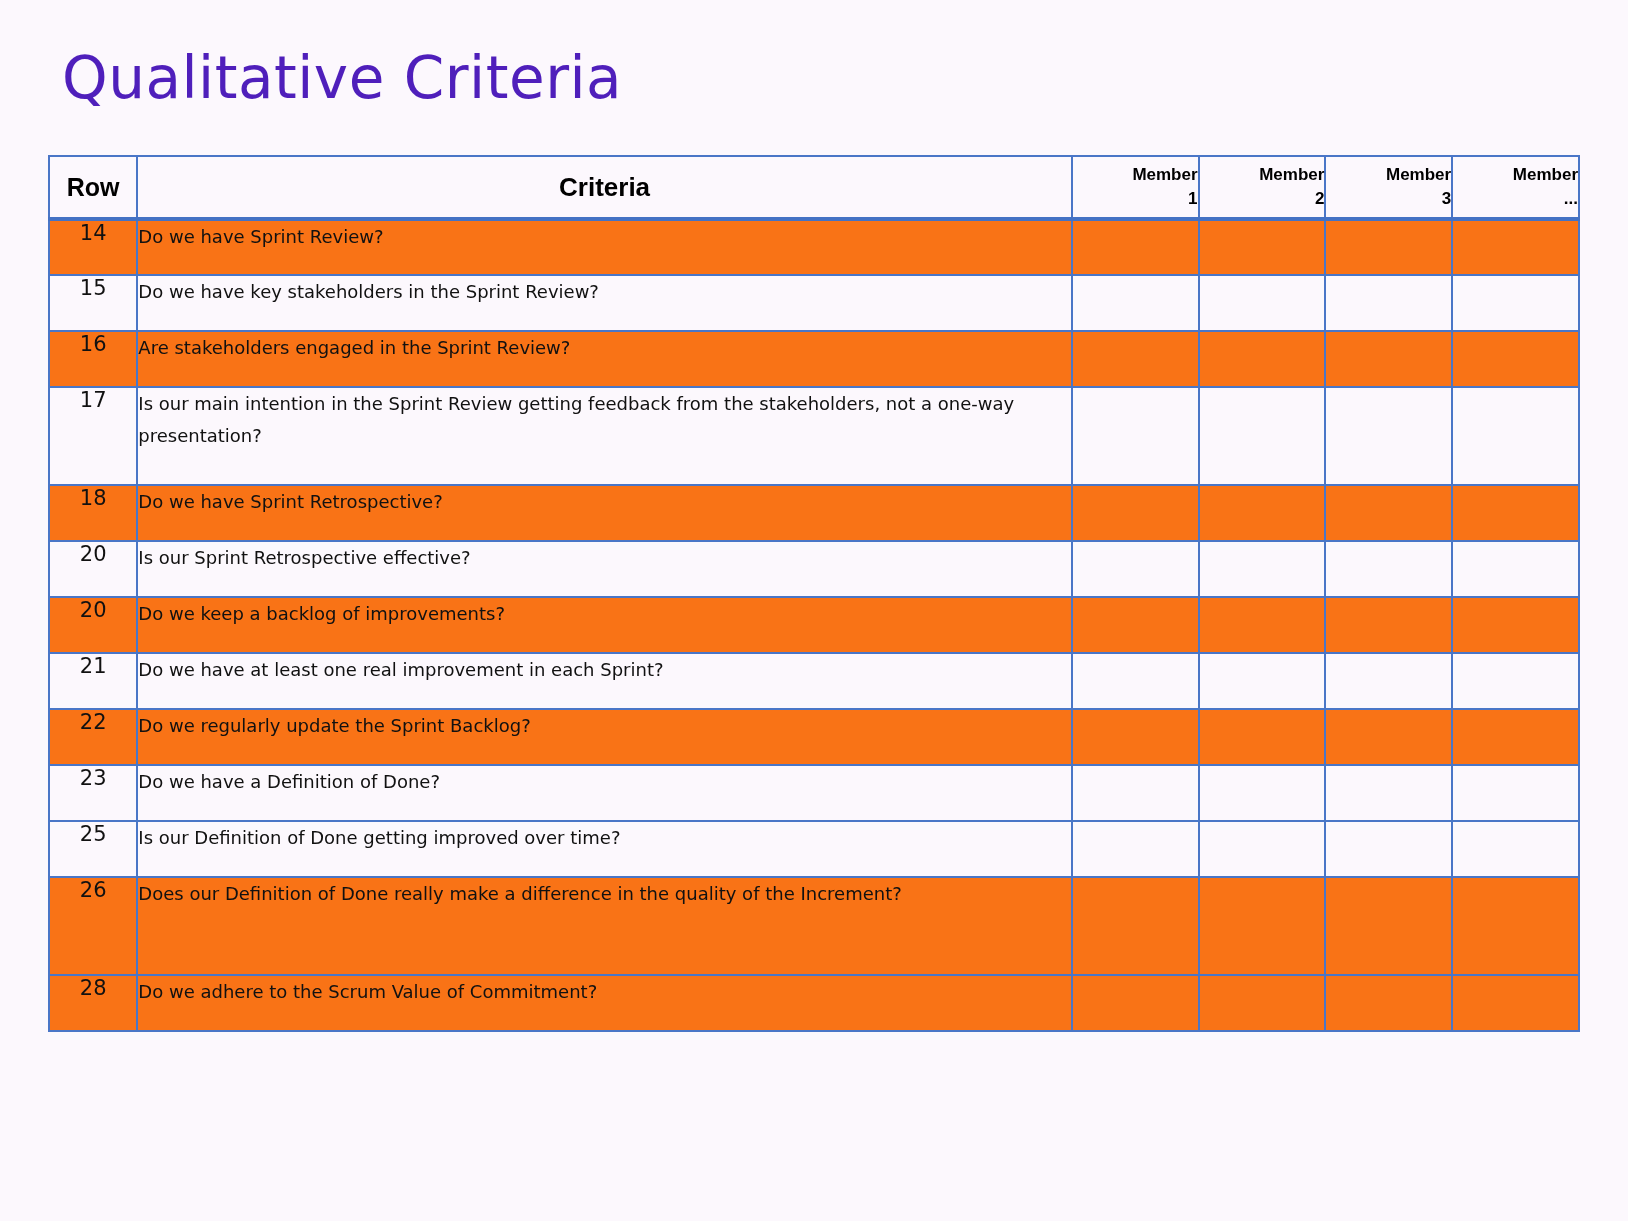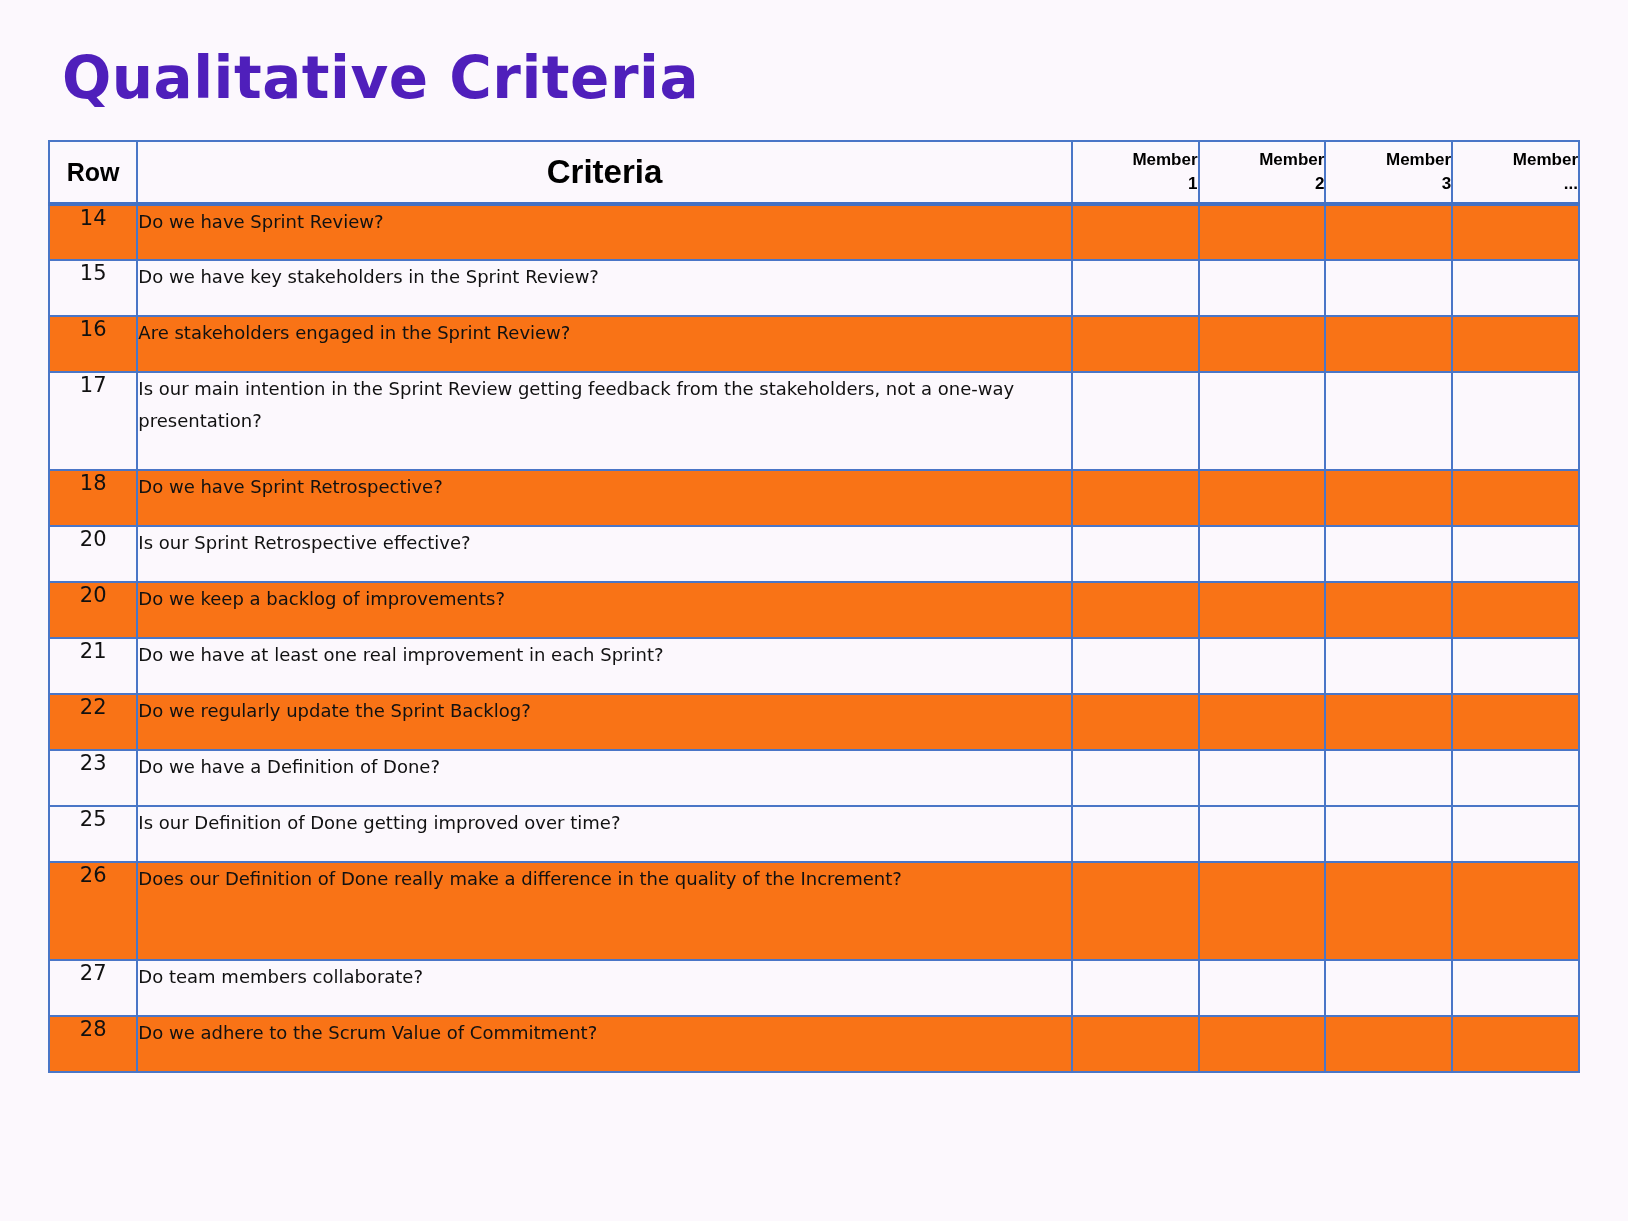--- a/index.html
+++ b/index.html
@@ -7,47 +7,47 @@
     width:1628px; height:1221px;
     background:#fcf8fd;
     position:relative;
     overflow:hidden;
     font-family:"Liberation Sans", "DejaVu Sans", sans-serif;
   }
   .title {
     position:absolute;
     left:62px; top:44px;
     font-family:"DejaVu Sans", sans-serif;
-    font-weight:700;
+    font-weight:400;
     font-size:58px;
     color:#4f1fbb;
     letter-spacing:0.5px;
     -webkit-text-stroke:0;
   }
   table.crit {
     position:absolute;
-    left:48px; top:140px;
+    left:48px; top:155px;
     width:1532px;
     border-collapse:collapse;
     table-layout:fixed;
   }
   table.crit th, table.crit td {
     border:2px solid #4a76c7;
     padding:0;
   }
   table.crit thead th {
     background:#fcf8fd;
     height:60px;
     color:#000;
     font-family:"Liberation Sans", sans-serif;
     font-weight:bold;
     border-bottom:4px solid #4472c4;
   }
   th.h-row { font-size:25px; }
-  th.h-crit { font-size:33px; }
+  th.h-crit { font-size:26px; }
   th.h-mem { font-size:17px; line-height:24px; }
   th.h-mem span { display:block;text-align:right; }
   td.num {
     font-family:"DejaVu Sans", sans-serif;
     font-size:21px;
     color:#111;
     text-align:center;
     vertical-align:top;
     padding-top:12px;
   }
@@ -190,28 +190,20 @@
         <td></td>
     </tr>
     <tr class="r shade tall">
       <td class="num">26</td>
       <td class="q">Does our Definition of Done really make a difference in the quality of the Increment?</td>
       <td></td>
         <td></td>
         <td></td>
         <td></td>
     </tr>
-    <tr class="r plain">
-      <td class="num">27</td>
-      <td class="q">Do team members collaborate?</td>
-      <td></td>
-        <td></td>
-        <td></td>
-        <td></td>
-    </tr>
     <tr class="r shade">
       <td class="num">28</td>
       <td class="q">Do we adhere to the Scrum Value of Commitment?</td>
       <td></td>
         <td></td>
         <td></td>
         <td></td>
     </tr>
   </tbody>
 </table>

